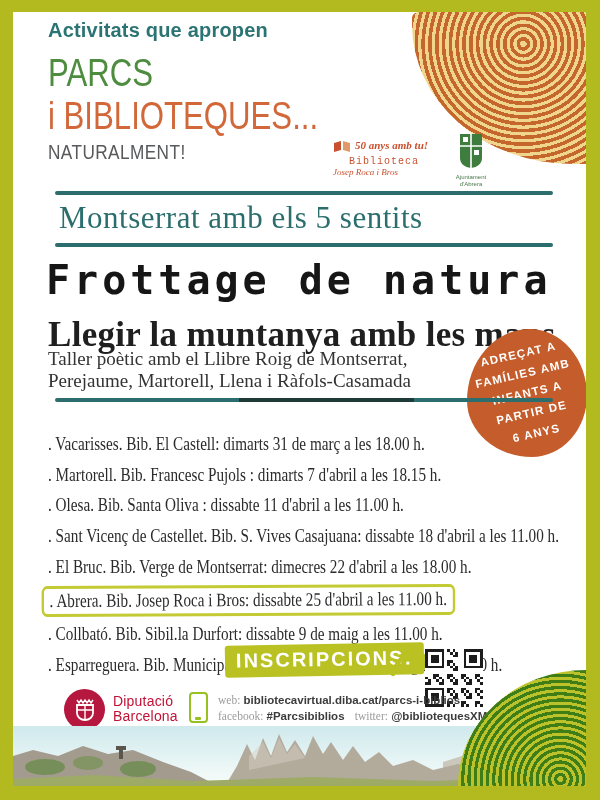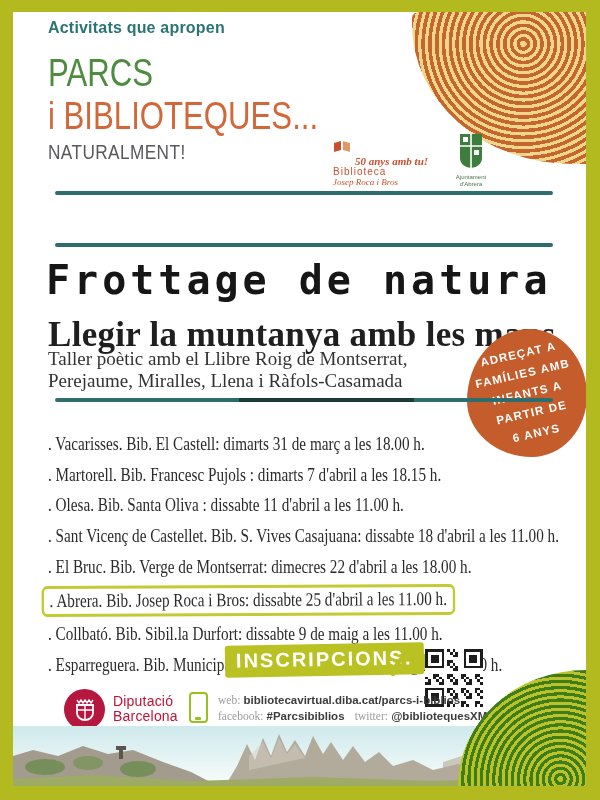--- a/index.html
+++ b/index.html
@@ -11,31 +11,31 @@
   }
   .canvas{ position:absolute; inset:0; }
 
   
   .tree-rings{
     position:absolute; top:0; right:0; width:174px; height:152px;
     background:repeating-radial-gradient(circle at 64% 21%, #f0d58c 0 3.2px, #c5662c 3.2px 6.8px);
     border-radius:4% 0 0 92%;
   }
   
-  .tagline{ position:absolute; left:35px; top:5px; color:#2c7474; font-size:16px; font-weight:600; line-height:1.32; letter-spacing:.2px;}
+  .tagline{ position:absolute; left:35px; top:5px; color:#2c7474; font-size:20px; font-weight:600; line-height:1.32; letter-spacing:.2px;}
   .brand{ position:absolute; left:35px; top:42px; font-weight:normal; line-height:1; }
   .brand > div{ transform:scaleX(.82); transform-origin:0 0; white-space:nowrap; }
   .brand-l1{ color:#4e8c3f; font-size:38px; }
   .brand-l2{ color:#d2683a; font-size:38px; margin-top:5px; }
   .brand-l3{ color:#58595b; font-size:21px; margin-top:6px; letter-spacing:.5px; }
 
   .anniv{ position:absolute; left:320px; top:127px; width:118px; color:#c9502e; }
   .anniv-row{ display:flex; gap:4px; align-items:flex-start; }
-  .anniv-l1{ font-family:"Liberation Serif",serif; font-style:italic; font-weight:bold; font-size:11px; white-space:nowrap;margin-top:16px;}
-  .anniv-l2{ font-family:Liberation Sans, sans-serif; font-size:10px; letter-spacing:1px; margin-top:-1px;}
+  .anniv-l1{ font-family:"Liberation Serif",serif; font-style:italic; font-weight:bold; font-size:11px; white-space:nowrap;}
+  .anniv-l2{ font-family:Liberation Mono, monospace; font-size:10px; letter-spacing:1px; margin-top:-1px;margin-left:16px;}
   .anniv-l3{ font-family:"Liberation Serif",serif; font-style:italic; font-size:9px; white-space:nowrap;}
   .shield-box{ position:absolute; left:438px; top:121px; width:40px; text-align:center;}
   .shield-caption{ font-size:6px; color:#4a7a4a; line-height:1.2; margin-top:1px;}
 
   .divider{ position:absolute; left:42px; width:498px; height:3.5px; background:#2c6e6e; border-radius:2px;}
   .divider-1{ top:179px;}
   .divider-2{ top:231px;}
   .divider-3{ top:386px; background:linear-gradient(90deg,#2c6e6e 0 37%,#1c3b36 37% 72%,#2c6e6e 72% 100%);}
 
   
@@ -135,28 +135,29 @@
         </svg>
       </span>
       <div class="shield-caption">
         <div>Ajuntament</div>
         <div>d'Abrera</div>
       </div>
     </div>
 
     <div class="divider divider-1"></div>
 
+    <div class="program-title">Montserrat amb els 5 sentits</div>
 
     <div class="divider divider-2"></div>
 
     <div class="event-title">Frottage de natura</div>
     <div class="event-subtitle">Llegir la muntanya amb les mans</div>
     <div class="event-desc">
       <div>Taller poètic amb el Llibre Roig de Montserrat,</div>
-      <div>Perejaume, Miralles, Llena i Ràfols-Casamada</div>
+      <div>Perejaume, Martorell, Llena i Ràfols-Casamada</div>
     </div>
 
     <div class="audience-badge">
       <div class="audience-text">
         <div>ADREÇAT A</div>
         <div>FAMÍLIES AMB</div>
         <div>INFANTS A</div>
         <div>PARTIR DE</div>
         <div>6 ANYS</div>
       </div>

